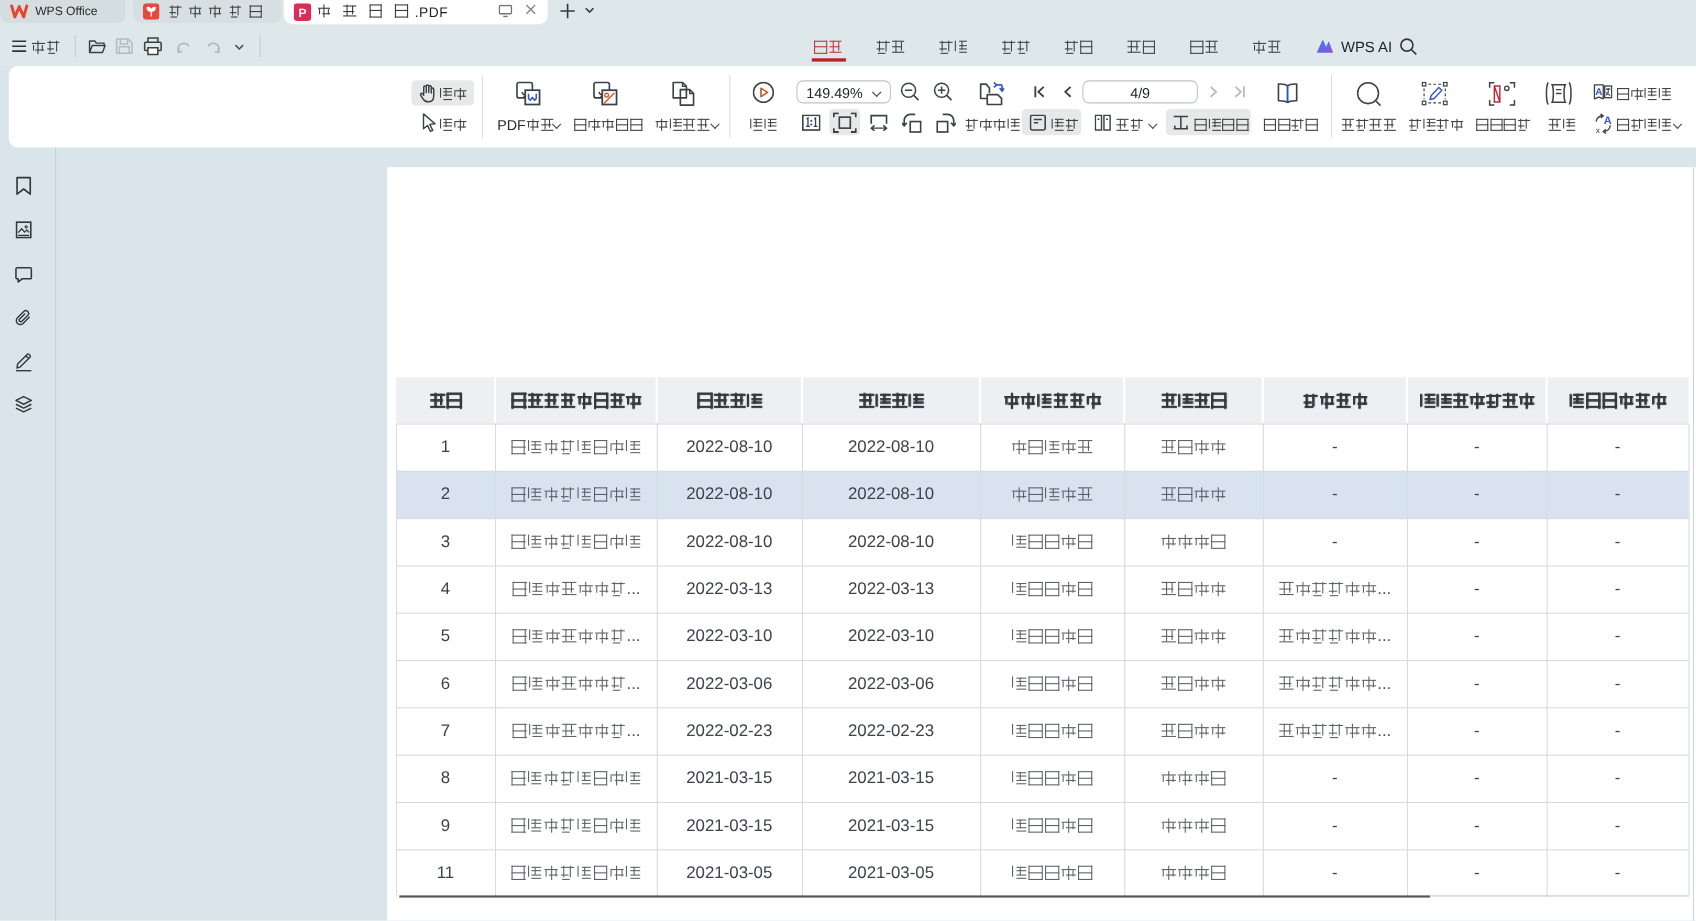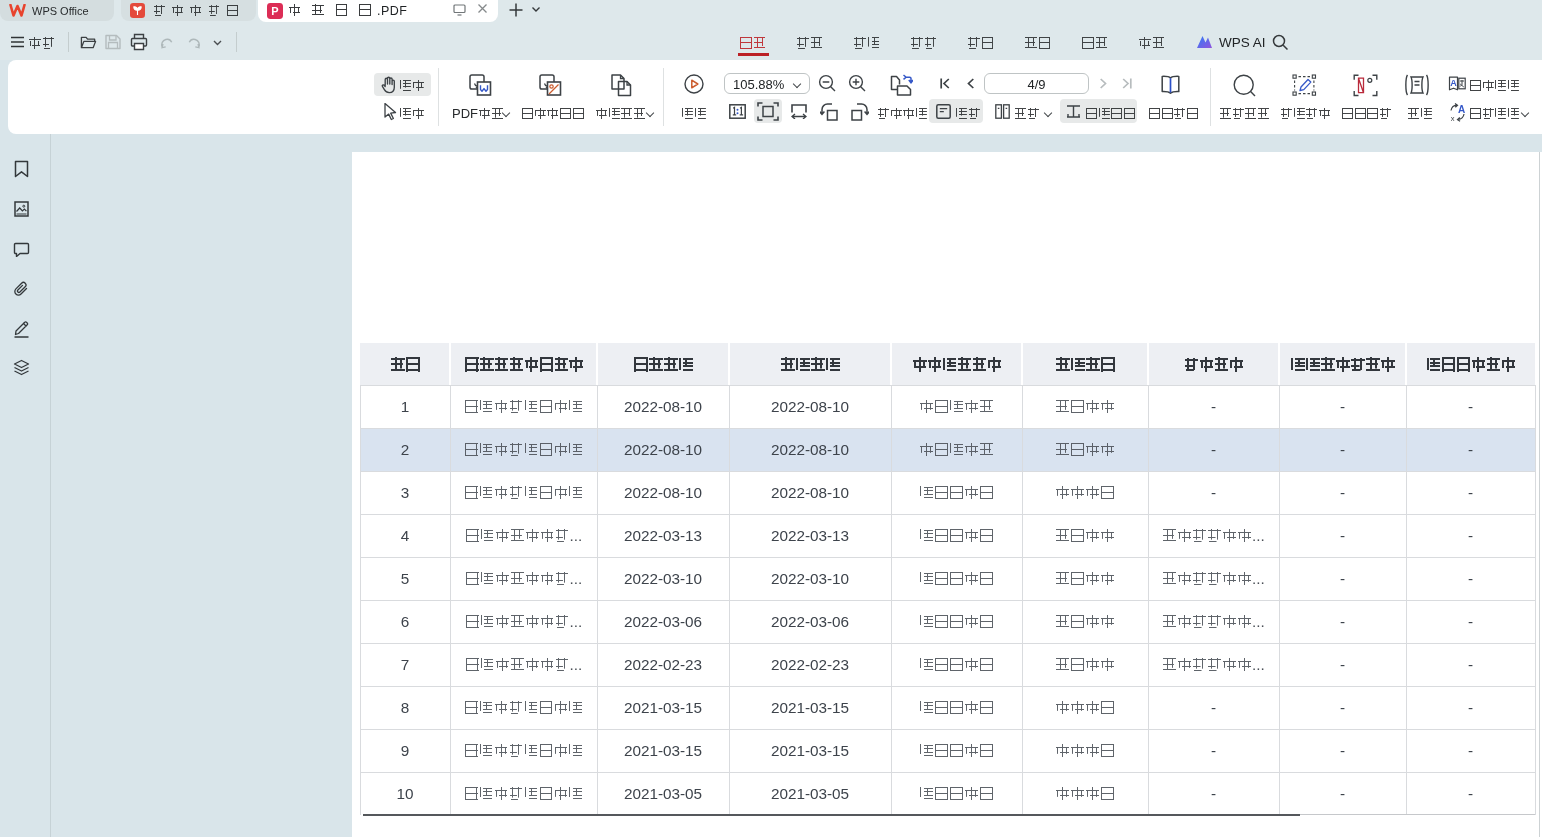--- a/index.html
+++ b/index.html
@@ -164,21 +164,21 @@
   </svg>
 <div class="lbl" style="left:595px;top:106px"><i class="z zb"></i><i class="z zd"></i><i class="z zc"></i><i class="z zc"></i></div>
 <span class="a chev" style="left:646px;top:109px"></span>
 <div class="sep" style="left:663px;top:68px;height:58px"></div>
 <svg class="a" style="left:684px;top:74px" width="20" height="20" viewBox="0 0 20 20">
 <circle cx="10" cy="10" r="9" fill="none" stroke="#3d4246" stroke-width="1.4"></circle>
 <path d="M7.8 6.2 L13.8 10 L7.8 13.8 Z" fill="none" stroke="#cb5c2e" stroke-width="1.5" stroke-linejoin="round"></path>
   </svg>
 <div class="lbl" style="left:681px;top:106px"><i class="z zd"></i><i class="z zd"></i></div>
 <div class="a" style="left:724px;top:73px;width:86px;height:21px;background:#fff;border:1px solid #bfc4c5;border-radius:6px"></div>
-<div class="a" style="left:733px;top:77px;font-size:13px;color:#212426">105.88%</div>
+<div class="a" style="left:733px;top:77px;font-size:13px;color:#212426">149.49%</div>
 <span class="a chev" style="left:793px;top:80px"></span>
 <svg class="a" style="left:729px;top:104px" width="17" height="15" viewBox="0 0 17 15">
 <rect x="0.8" y="0.8" width="15.4" height="13.4" fill="none" stroke="#3d4246" stroke-width="1.5"></rect>
 <path d="M4.2 4.2 l1.3-.9 v7.6 M3.8 10.9 h3.4 M11.1 4.2 l1.3-.9 v7.6 M10.7 10.9 h3.4" stroke="#3d4246" stroke-width="1.2" fill="none"></path>
 <circle cx="8.5" cy="5.8" r="1" fill="#3558c8"></circle>
     <circle cx="8.5" cy="9.2" r="1" fill="#3558c8"></circle>
   </svg>
 <div class="a hl" style="left:754px;top:99px;width:28px;height:24px"></div>
 <svg class="a" style="left:757px;top:102px" width="22" height="19" viewBox="0 0 22 19">
 <path d="M1 4.5 V1 h4.5 M16.5 1 H21 v3.5 M21 14.5 V18 h-4.5 M5.5 18 H1 v-3.5" fill="none" stroke="#3d4246" stroke-width="1.6"></path>
@@ -606,21 +606,21 @@
   </div>
 <div class="a" style="left:1022px;top:729px;width:126px;height:43px;display:flex;align-items:center;justify-content:center;font-size:15.3px;color:#4a4f56">
     <i class="z zb"></i>
     <i class="z zb"></i>
     <i class="z zb"></i>
     <i class="z za"></i>
   </div>
 <div class="a" style="left:1148px;top:729px;width:131px;height:43px;display:flex;align-items:center;justify-content:center;font-size:15.3px;color:#3d434b">-</div>
 <div class="a" style="left:1279px;top:729px;width:127px;height:43px;display:flex;align-items:center;justify-content:center;font-size:15.3px;color:#3d434b">-</div>
 <div class="a" style="left:1406px;top:729px;width:129px;height:43px;display:flex;align-items:center;justify-content:center;font-size:15.3px;color:#3d434b">-</div>
-<div class="a" style="left:360px;top:772px;width:90px;height:43px;display:flex;align-items:center;justify-content:center;font-size:15.3px;color:#3d434b">10</div>
+<div class="a" style="left:360px;top:772px;width:90px;height:43px;display:flex;align-items:center;justify-content:center;font-size:15.3px;color:#3d434b">11</div>
 <div class="a" style="left:450px;top:772px;width:147px;height:43px;display:flex;align-items:center;justify-content:center;font-size:15.3px;color:#4a4f56">
     <i class="z za"></i>
     <i class="z zd"></i>
     <i class="z zb"></i>
     <i class="z ze"></i>
     <i class="z zd"></i>
     <i class="z za"></i>
     <i class="z zb"></i>
     <i class="z zd"></i>
   </div>

